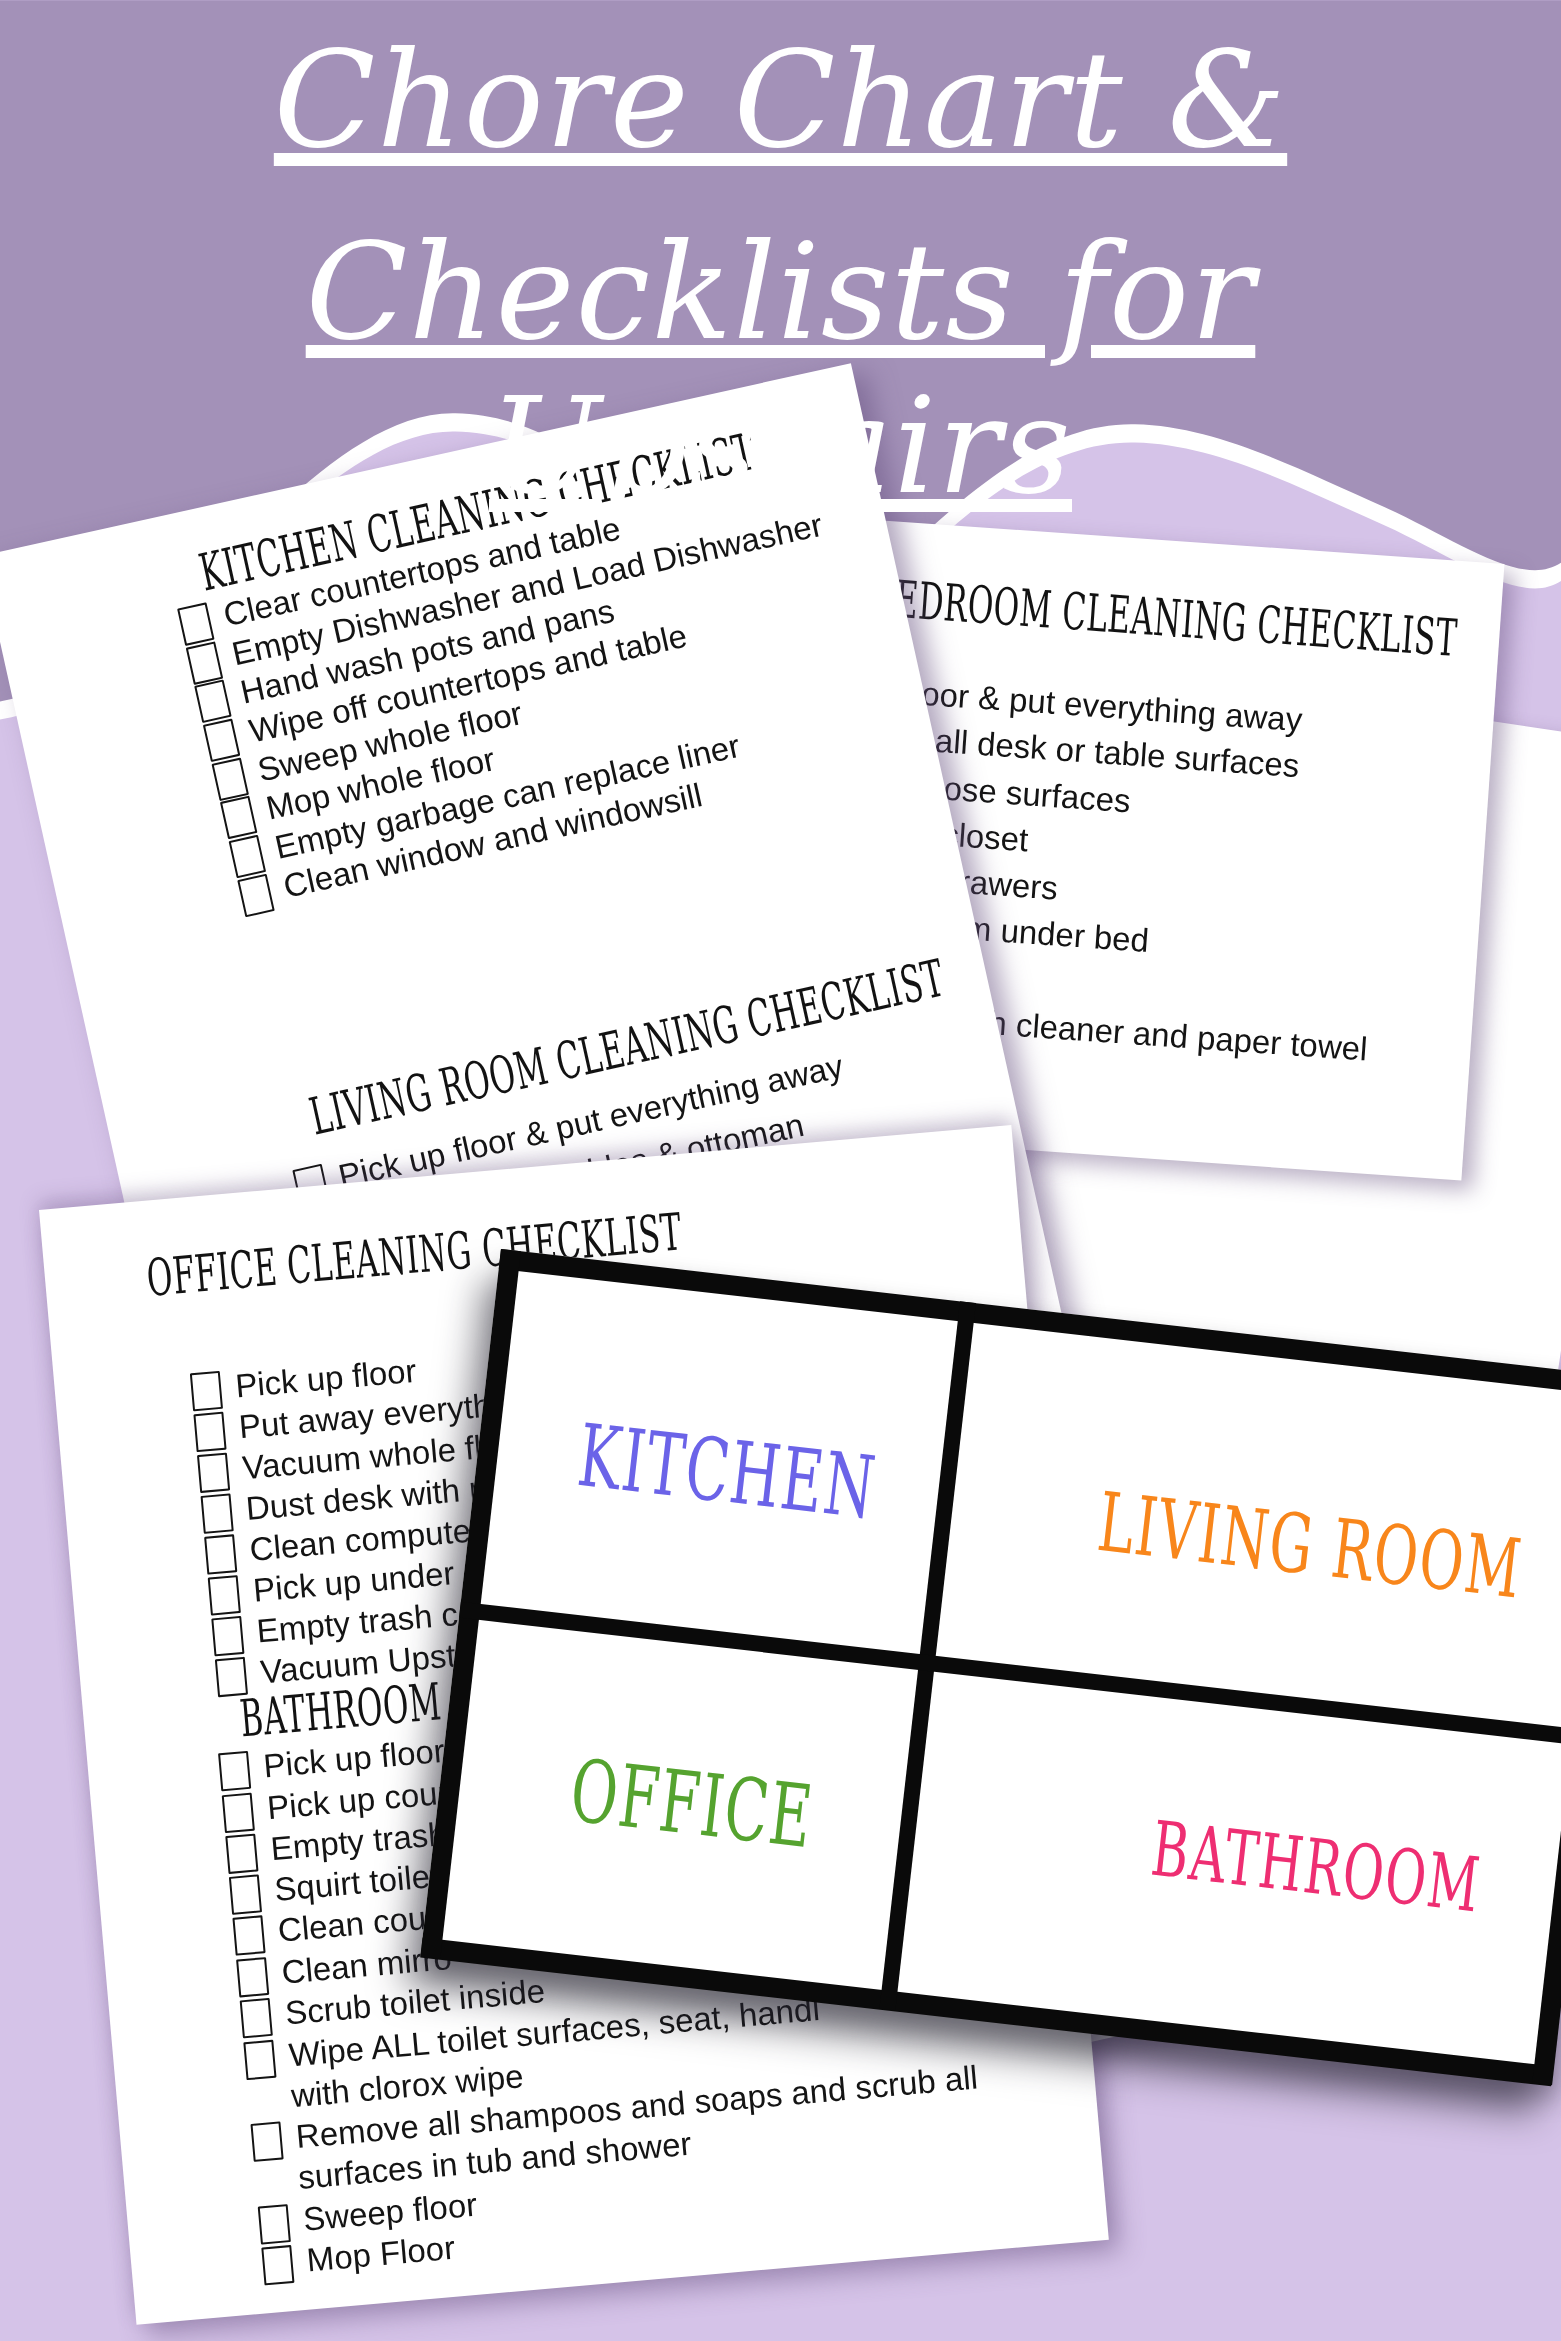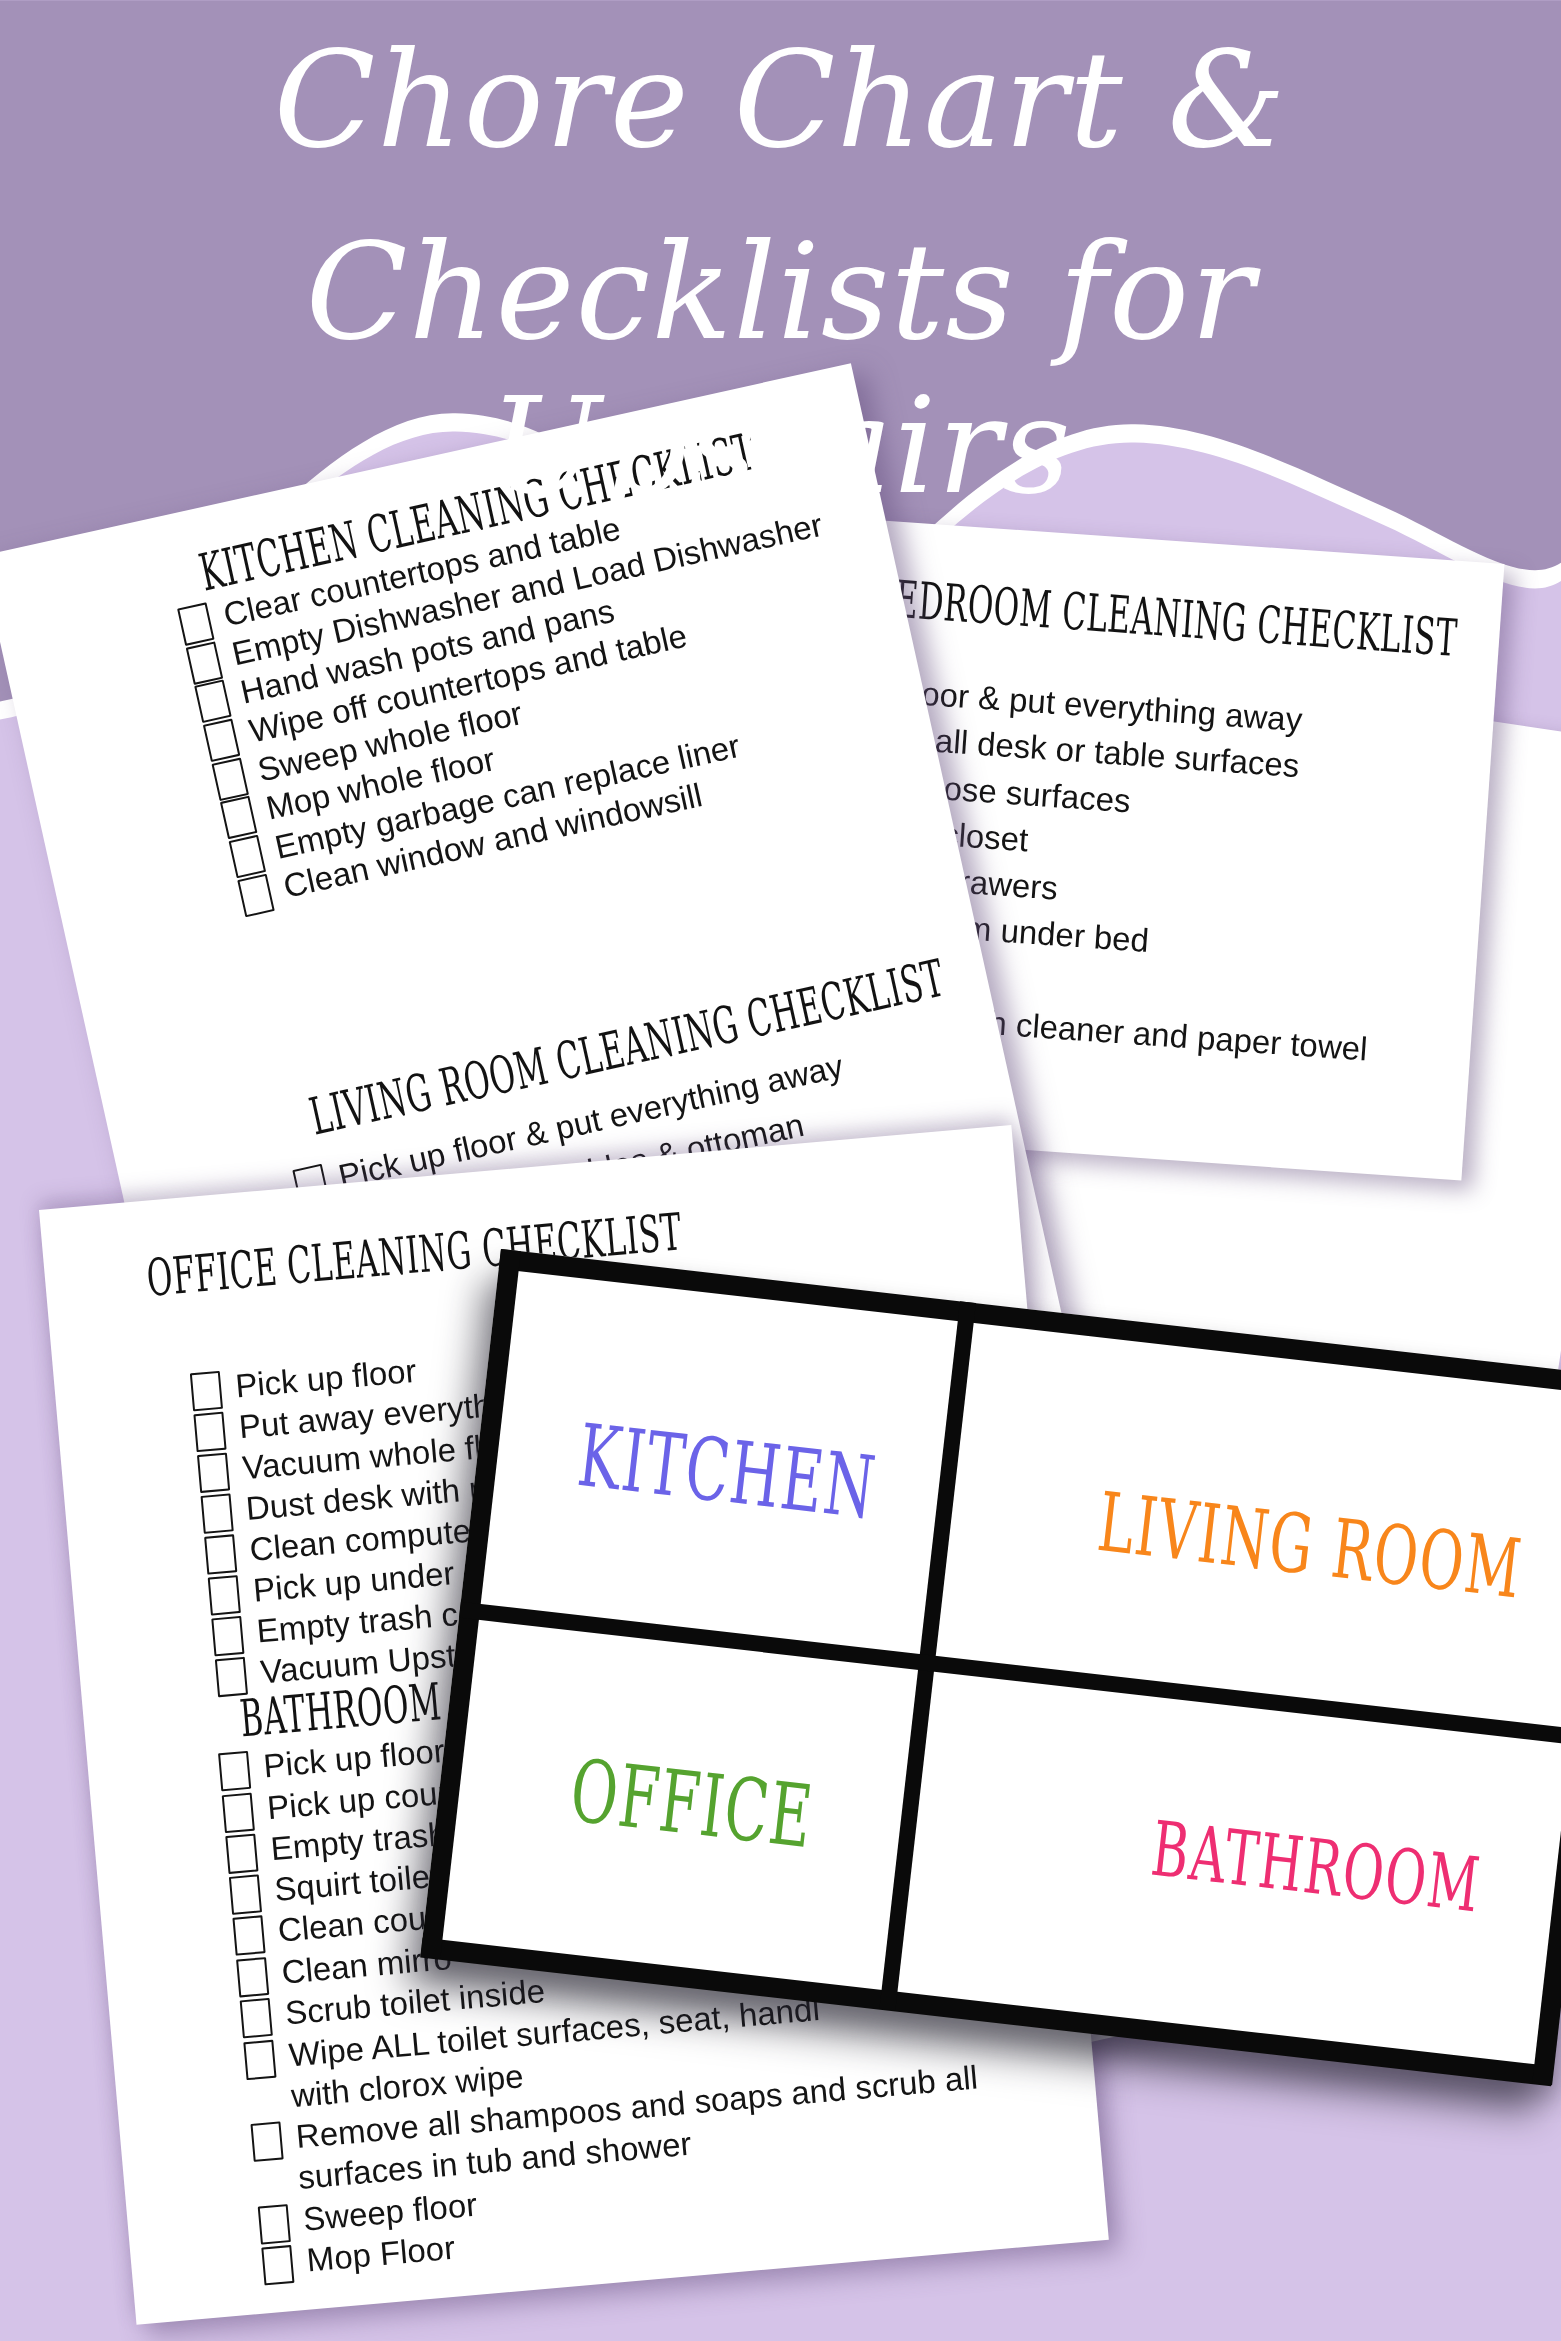--- a/index.html
+++ b/index.html
@@ -2,21 +2,21 @@
 <html style="font-size:10.4px"><head>
 <meta charset="utf-8">
 <style>
   html,body{margin:0;padding:0;}
   body{width:1561px;height:2342px;overflow:hidden;background:#d5c3e8;font-family:"Liberation Sans",sans-serif;}
   .canvas{position:relative;width:1561px;height:2342px;overflow:hidden;background:#d5c3e8;}
 
   .wave{position:absolute;left:0;top:0;z-index:1;}
 
   .title{position:absolute;left:0;width:1561px;text-align:center;color:#ffffff;z-index:7;
-         font-family:"DejaVu Serif",serif;font-style:italic;font-weight:500;letter-spacing:1.3px;}
+         font-family:"DejaVu Serif",serif;font-style:italic;font-weight:500;letter-spacing:1.3px;text-decoration:underline;}
   .title.line1{top:23px;font-size:133px;}
   .title.line2{top:215px;font-size:133px;}
 
   .sheet,.paper{position:absolute;background:#ffffff;transform-origin:0 0;}
   .sheetB{left:976px;top:644px;width:683px;height:1073px;transform:rotate(8.5deg);z-index:2;
           box-shadow:-10.4px 7.8px 19.5px rgba(100,78,125,.45);border-top-left-radius:17px;}
   .bedroom{left:875px;top:520px;width:631px;height:618px;transform:rotate(4deg);z-index:3;
            box-shadow:11.7px 9px 22px rgba(100,78,125,.45);}
   .kitchen{left:-19.5px;top:556px;width:891px;height:1691px;transform:rotate(-12.5deg);z-index:4;
            box-shadow:13px 11.7px 26px rgba(100,78,125,.5);}

